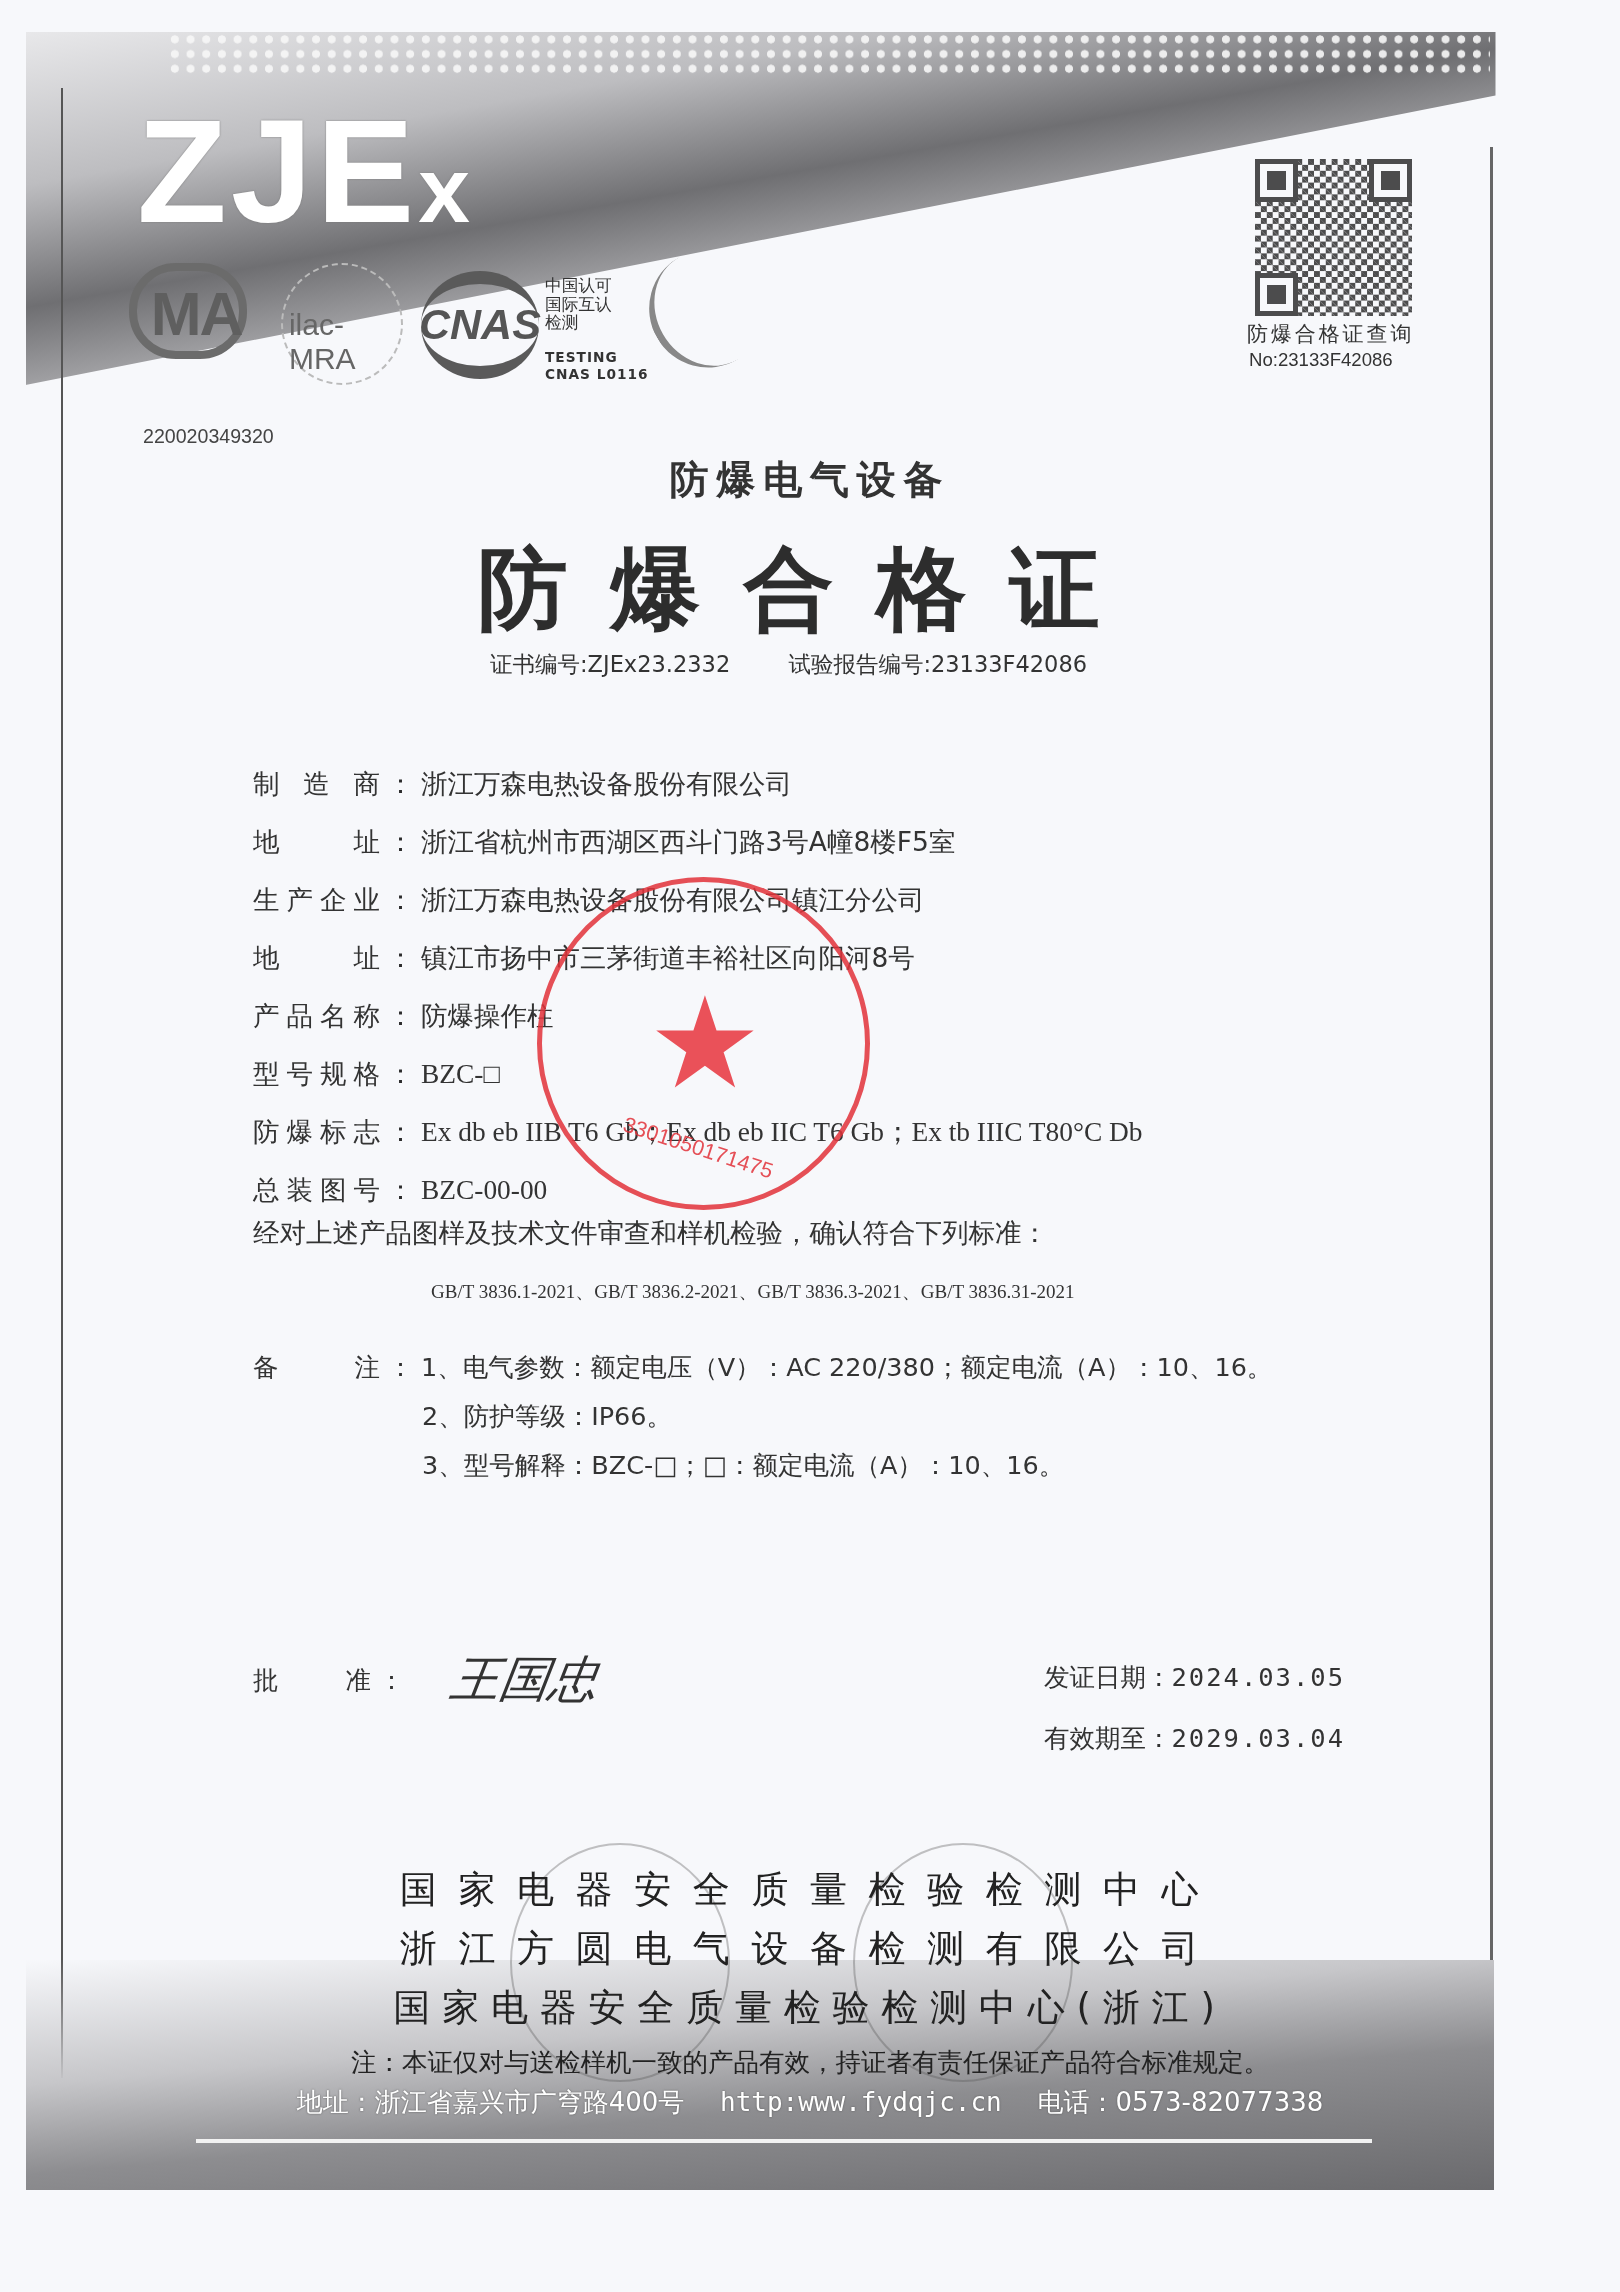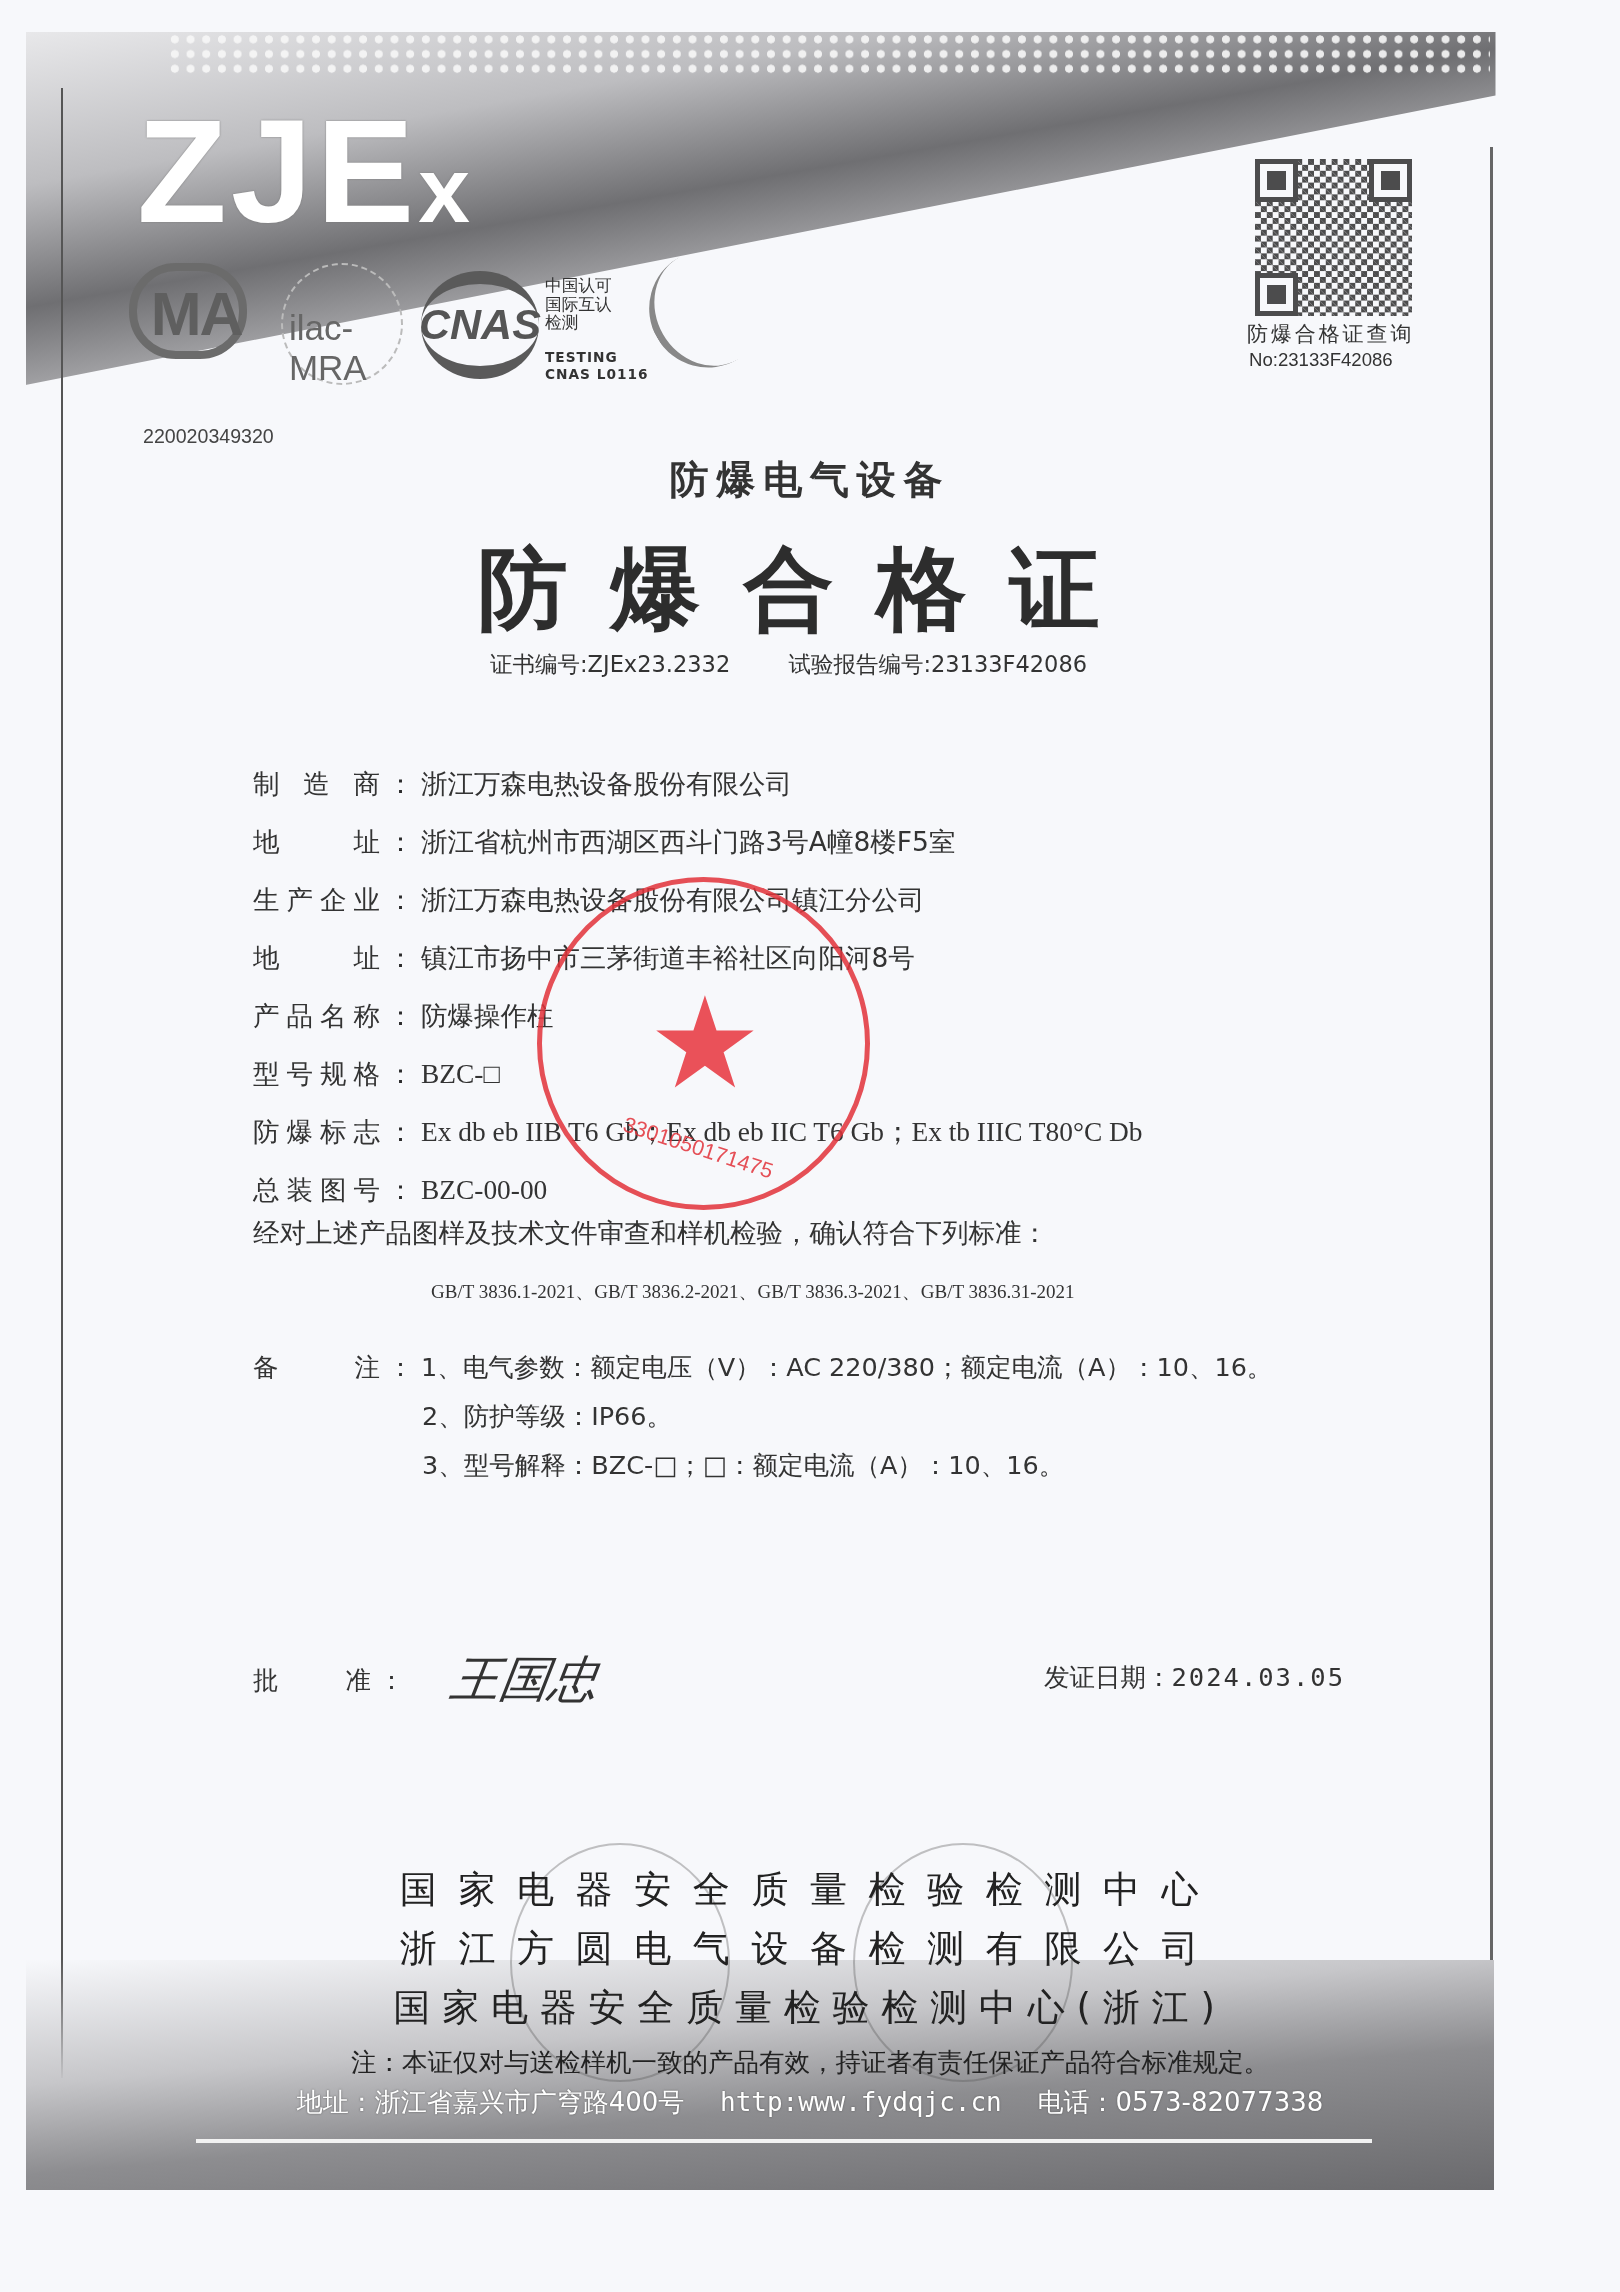--- a/index.html
+++ b/index.html
@@ -11,21 +11,21 @@
     clip-path:polygon(0 0,100% 0,100% 18%,0 100%);}
   .dots{left:167px;top:32px;width:1323px;height:44px;
     background-image:radial-gradient(circle,#f7f7f7 35%,transparent 40%);background-size:15.7px 14.7px;opacity:.9;}
   .zjex{left:137px;top:98px;font-family:"Liberation Sans",sans-serif;font-weight:bold;font-size:147px;color:#ffffff;letter-spacing:3.9px;line-height:1;
     text-shadow:0 0 2px #777;}
   .zjex small{font-size:93px;}
   .cma{left:129px;top:263px;width:118px;height:96px;border:8.8px solid #6b6b6b;border-radius:47px;box-sizing:border-box;}
   .cma span{position:absolute;left:13.7px;top:7.8px;font-family:"Liberation Sans",sans-serif;font-weight:bold;font-size:61px;color:#5f5f5f;letter-spacing:-2px;}
   .cma-no{left:143px;top:378px;font-family:"Liberation Sans",sans-serif;font-size:19.6px;color:#444;margin-top:47px;}
   .ilac{left:281px;top:263px;width:118px;height:118px;border-radius:50%;border:2px dashed #bbb;}
-  .ilac span{position:absolute;left:5.9px;top:43px;font-family:"Liberation Sans",sans-serif;font-size:35px;color:#666;}
+  .ilac span{position:absolute;left:5.9px;top:43px;font-family:"Liberation Sans",sans-serif;font-size:30px;color:#666;}
   .cnas{left:421px;top:271px;width:118px;height:108px;border-radius:50%;border-top:13.7px solid #5a5a5a;border-bottom:13.7px solid #5a5a5a;box-sizing:border-box;}
   .cnas span{position:absolute;left:-2px;top:15.7px;font-family:"Liberation Sans",sans-serif;font-weight:bold;font-style:italic;font-size:43px;color:#555;}
   .cnas-txt{left:545px;top:276px;font-size:16.7px;line-height:18.6px;color:#333;}
   .cnas-en{left:545px;top:349px;font-family:"DejaVu Sans",sans-serif;font-weight:bold;font-size:13.7px;line-height:16.7px;color:#333;letter-spacing:1px;}
   .arc-logo{left:652px;top:260px;width:69px;height:118px;border-left:7.8px solid #888;border-radius:59px 0 0 59px;transform:rotate(-30deg);}
   .qr{left:1255px;top:159px;width:157px;height:157px;
     background-image:linear-gradient(45deg,#222 25%,transparent 25%,transparent 75%,#222 75%),linear-gradient(45deg,#222 25%,transparent 25%,transparent 75%,#222 75%);
     background-size:11.8px 11.8px;background-position:0 0,5.9px 5.9px;opacity:.8;}
   .qr .f{position:absolute;width:33px;height:33px;border:5.9px solid #222;background:#f7f8fb;}
   .qr .f::after{content:"";position:absolute;left:6.9px;top:6.9px;width:19.6px;height:19.6px;background:#222;}
@@ -227,20 +227,21 @@
 <div class="abs approve">
   <div class="lbl sp" style="width:118px">
       <span>批</span>
       <span>准</span>
     </div>
   <div class="colon">：</div>
   <div class="sign">王国忠</div>
 </div>
 <div class="abs dates">
   <div><span>发证日期：</span><span class="num">2024.03.05</span></div>
+  <div><span>有效期至：</span><span class="num">2029.03.04</span></div>
 </div>
 
 <div class="abs footer-bg"></div>
 <div class="abs footer-line"></div>
 <div class="abs fstamp" style="left:510px"></div>
 <div class="abs fstamp" style="left:853px"></div>
 <div class="abs orgs">
   <div>国家电器安全质量检验检测中心</div>
   <div>浙江方圆电气设备检测有限公司</div>
   <div class="last">国家电器安全质量检验检测中心(浙江)</div>

